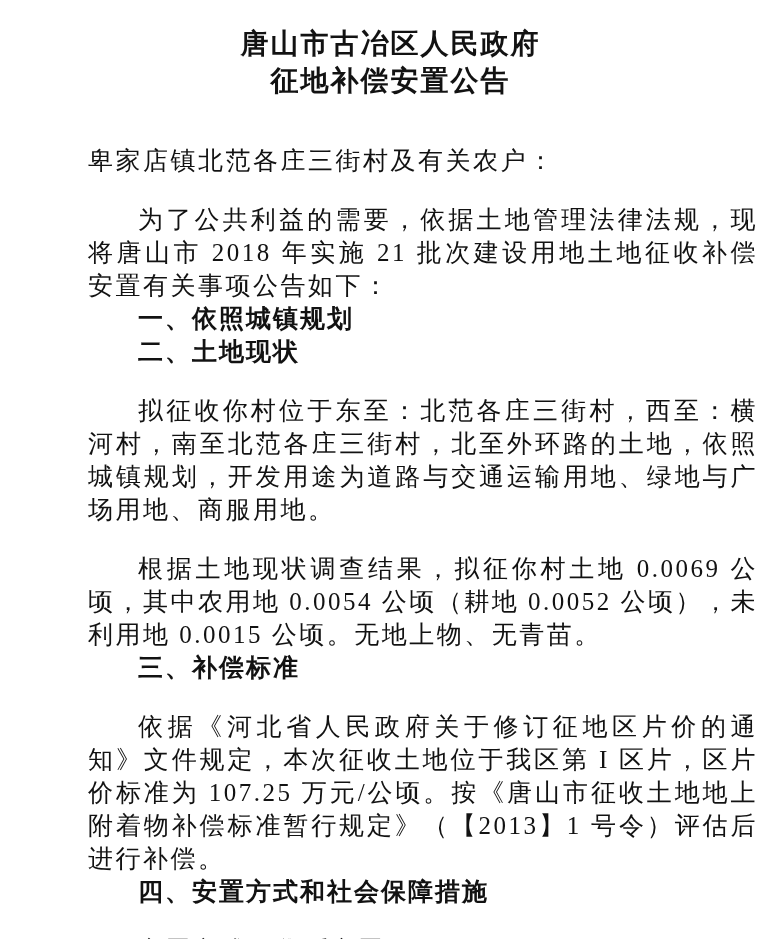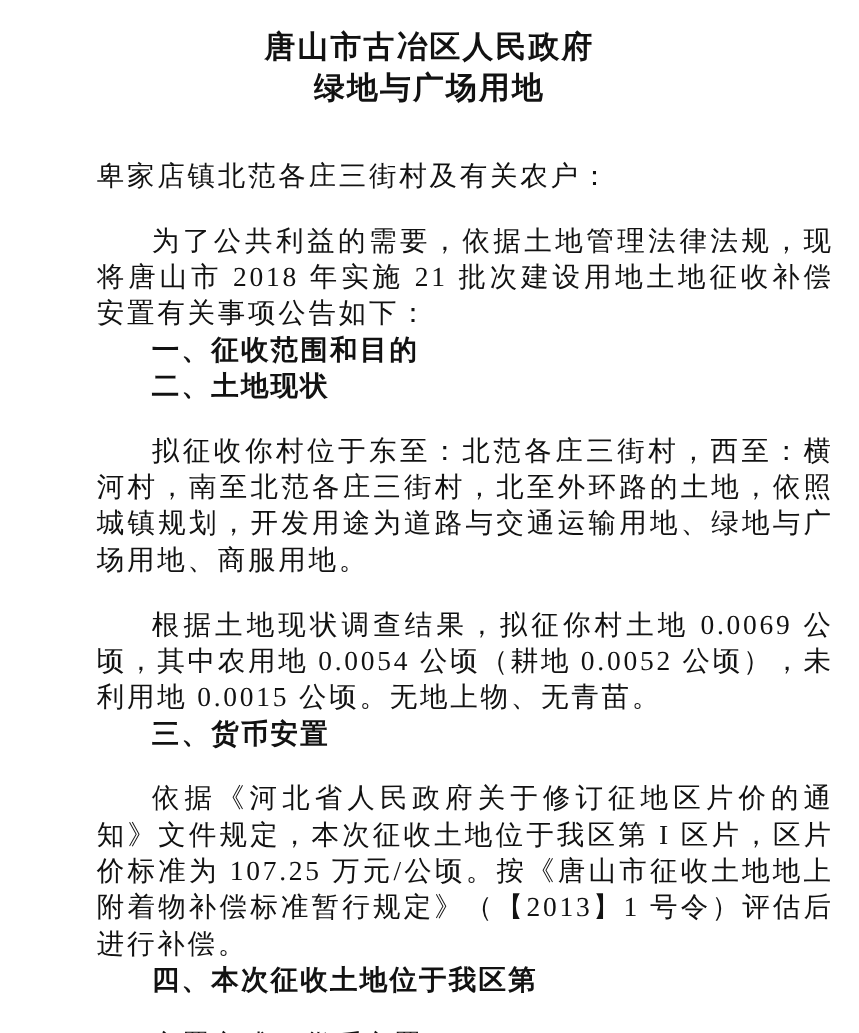--- a/index.html
+++ b/index.html
@@ -47,27 +47,27 @@
     font-family: "Liberation Sans", "DejaVu Sans", sans-serif;
     letter-spacing: 2px;
   }
 </style>
 </head>
 <body>
 
 <div class="page" style="color: rgb(18, 18, 18); background: rgb(255, 255, 255);">
   <div class="title-block">
     <div class="title-line">唐山市古冶区人民政府</div>
-    <div class="title-line">绿地与广场用地</div>
+    <div class="title-line">征地补偿安置公告</div>
   </div>
   <div class="doc-body">
       <p class="pg salutation">卑家店镇北范各庄三街村及有关农户：</p>
       <p class="pg para">为了公共利益的需要，依据土地管理法律法规，现将唐山市 2018 年实施 21 批次建设用地土地征收补偿安置有关事项公告如下：</p>
-      <p class="pg heading">一、征收范围和目的</p>
+      <p class="pg heading">一、依照城镇规划</p>
       <p class="pg heading">二、土地现状</p>
       <p class="pg para">拟征收你村位于东至：北范各庄三街村，西至：横河村，南至北范各庄三街村，北至外环路的土地，依照城镇规划，开发用途为道路与交通运输用地、绿地与广场用地、商服用地。</p>
       <p class="pg para">根据土地现状调查结果，拟征你村土地 0.0069 公顷，其中农用地 0.0054 公顷（耕地 0.0052 公顷），未利用地 0.0015 公顷。无地上物、无青苗。</p>
-      <p class="pg heading">三、货币安置</p>
+      <p class="pg heading">三、补偿标准</p>
       <p class="pg para">依据《河北省人民政府关于修订征地区片价的通知》文件规定，本次征收土地位于我区第 I 区片，区片价标准为 107.25 万元/公顷。按《唐山市征收土地地上附着物补偿标准暂行规定》（【2013】1 号令）评估后进行补偿。</p>
-      <p class="pg heading">四、本次征收土地位于我区第</p>
+      <p class="pg heading">四、安置方式和社会保障措施</p>
       <p class="pg para">安置方式：货币安置。</p>
     </div>
 </div>
 
 </body></html>

